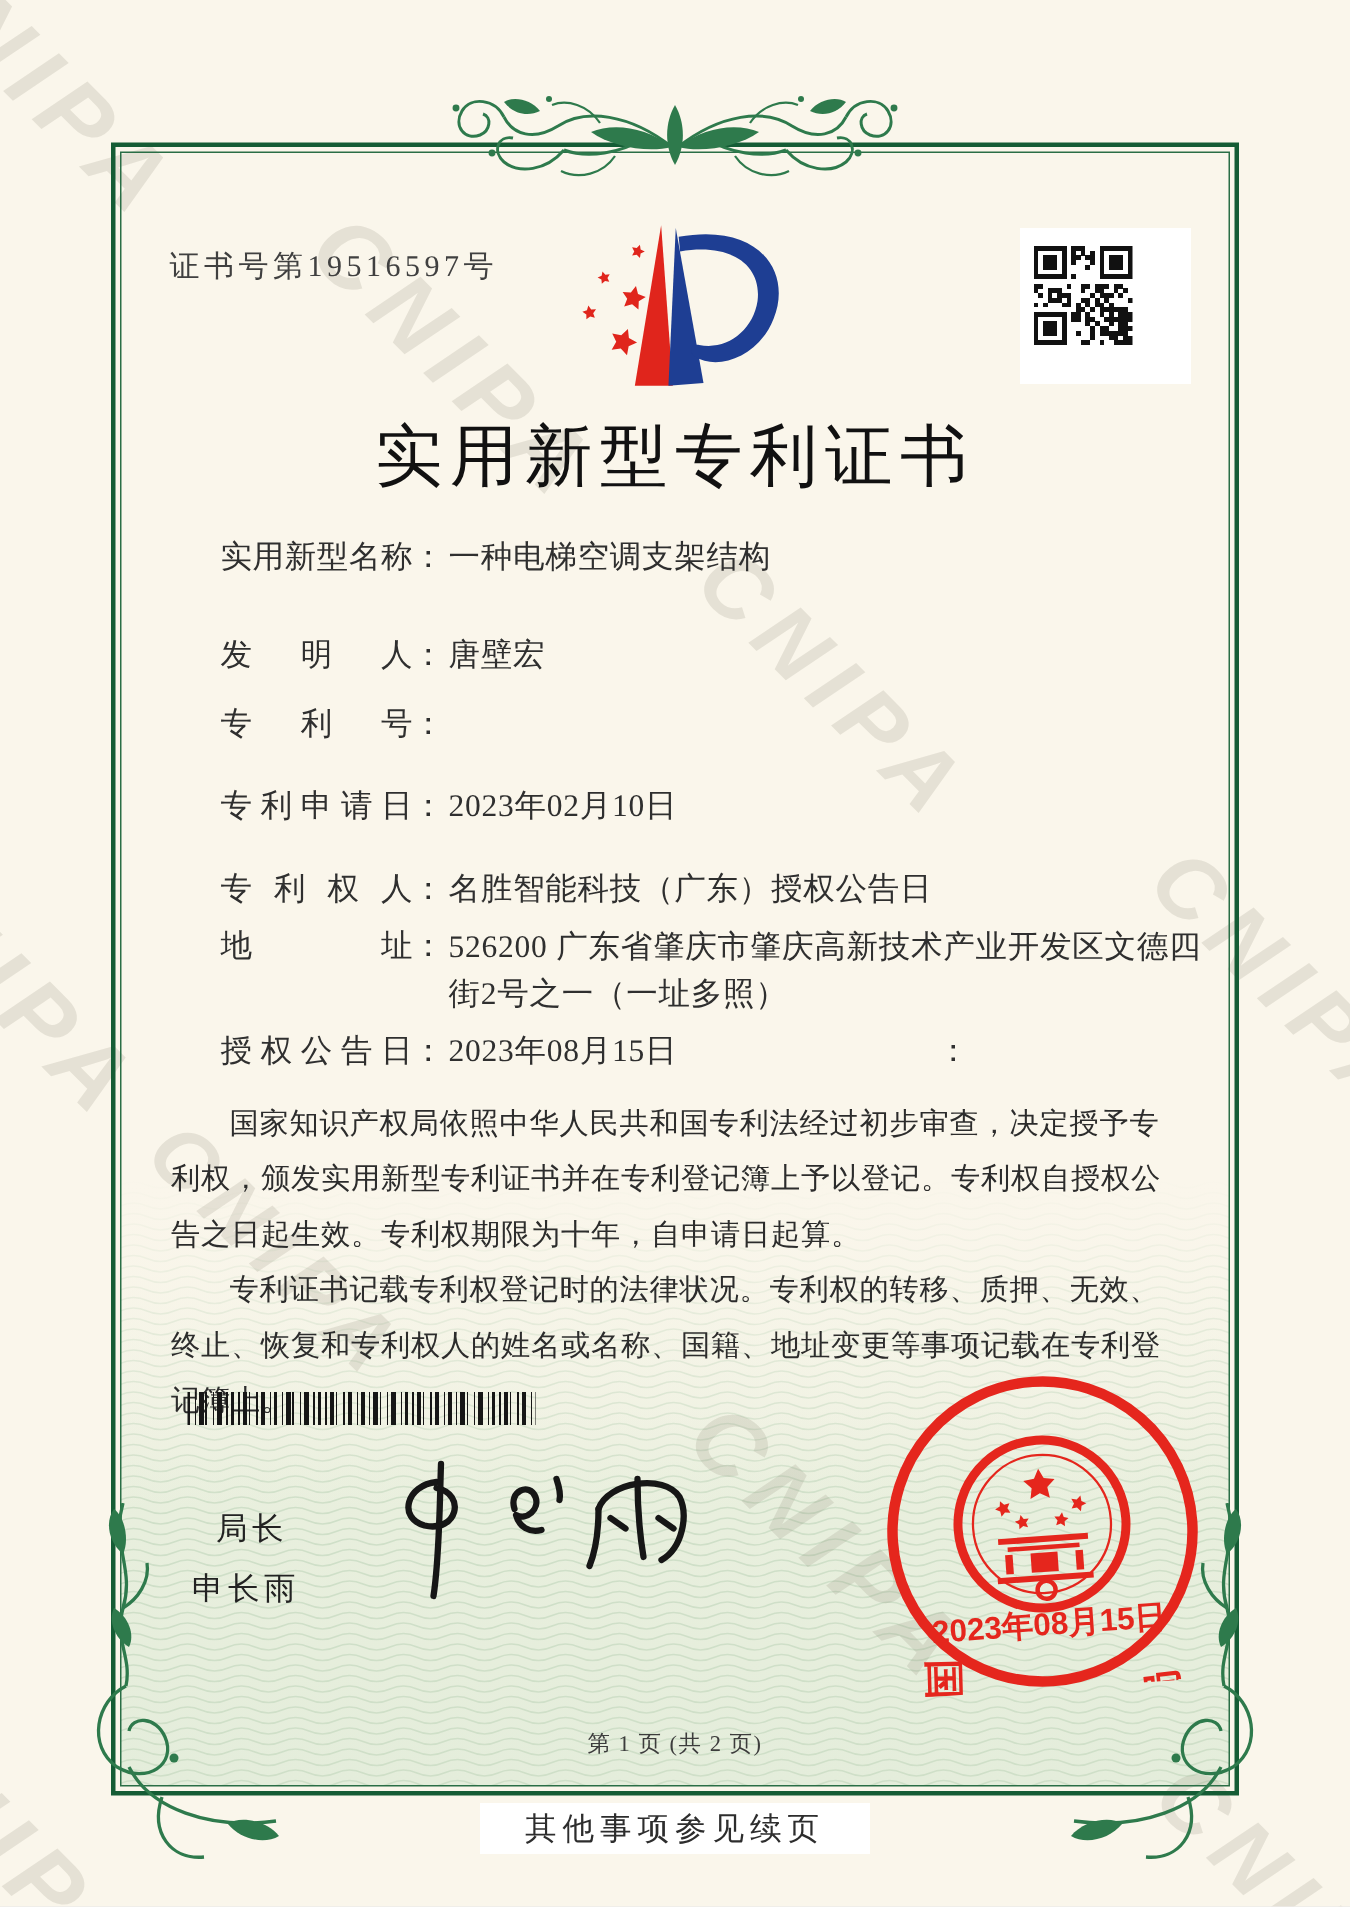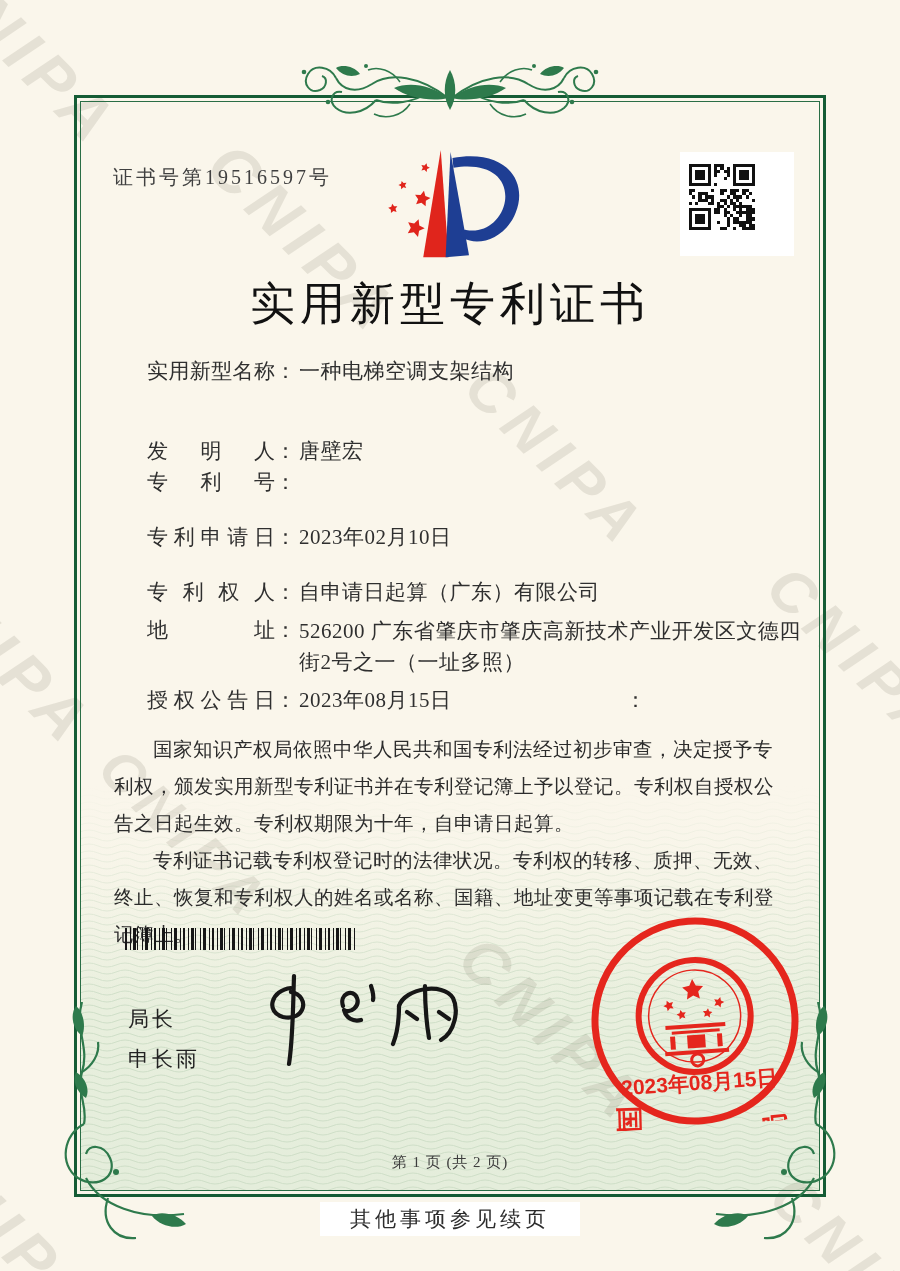--- a/index.html
+++ b/index.html
@@ -33,21 +33,21 @@
   .grant2{position:absolute;left:478px;top:0;display:flex;}
   .grant2 .lbl{width:130px;}
   .paras{position:absolute;left:114px;top:731px;width:674px;font-size:19.5px;line-height:37px;color:#2c2c2c;}
   .paras p{margin:0;text-indent:2em;letter-spacing:0.5px;}
   .barcode{position:absolute;left:125px;top:928px;width:232px;height:22px;
     background:repeating-linear-gradient(90deg,
       #161616 0 2px,transparent 2px 5px,#161616 5px 6px,transparent 6px 8px,
       #161616 8px 11px,transparent 11px 12px,#161616 12px 13px,transparent 13px 17px,
       #161616 17px 18px,transparent 18px 20px,#161616 20px 23px,transparent 23px 26px,
       #161616 26px 27px,transparent 27px 29px);}
-  .sig-title{position:absolute;left:128px;top:1005px;font-family:"Liberation Sans","DejaVu Sans",sans-serif;
+  .sig-title{position:absolute;left:144px;top:1005px;font-family:"Liberation Sans","DejaVu Sans",sans-serif;
              font-size:21px;letter-spacing:3px;color:#222;}
   .sig-name{position:absolute;left:128px;top:1045px;font-family:"Liberation Sans","DejaVu Sans",sans-serif;
             font-size:21px;letter-spacing:3px;color:#222;}
   .sig-svg{position:absolute;left:242px;top:972px;}
   .seal{position:absolute;left:590px;top:916px;z-index:3;transform:rotate(-4deg);}
   .seal text{font-family:"Liberation Sans","DejaVu Sans",sans-serif;}
   .pagenum{position:absolute;left:0;top:1153px;width:100%;text-align:center;font-size:15px;color:#3c3c3c;letter-spacing:1px;}
   .note{position:absolute;left:50%;top:1202px;transform:translateX(-50%);background:#ffffff;
         padding:3px 30px;font-size:21px;letter-spacing:4px;color:#2d2d2d;}
   .corner{position:absolute;width:150px;height:250px;z-index:2;}
@@ -280,38 +280,38 @@
       </svg>
     </div>
 
     <div class="title">实用新型专利证书</div>
 
     <div class="row" style="top:357px">
       <span class="lbl">实用新型名称</span>
         <span class="colon">：</span>
         <span class="val">一种电梯空调支架结构</span>
     </div>
-    <div class="row" style="top:437px">
+    <div class="row" style="top:422px">
       <span class="lbl">发明人</span>
         <span class="colon">：</span>
         <span class="val">唐壁宏</span>
     </div>
     <div class="row" style="top:468px">
       <span class="lbl">专利号</span>
         <span class="colon">：</span>
     </div>
     <div class="row" style="top:523px">
       <span class="lbl">专利申请日</span>
         <span class="colon">：</span>
         <span class="val">2023年02月10日</span>
     </div>
     <div class="row" style="top:578px">
       <span class="lbl">专利权人</span>
         <span class="colon">：</span>
-        <span class="val">自申请日起算（广东）有限公司</span>
+        <span class="val">名胜智能科技（广东）授权公告日</span>
     </div>
     <div class="row addr" style="top:616px">
       <span class="lbl">地址</span>
         <span class="colon">：</span>
       <span class="val">
         <span>526200 广东省肇庆市肇庆高新技术产业开发区文德四</span>
         <span>街2号之一（一址多照）</span>
       </span>
     </div>
     <div class="row" style="top:686px;width:680px">

